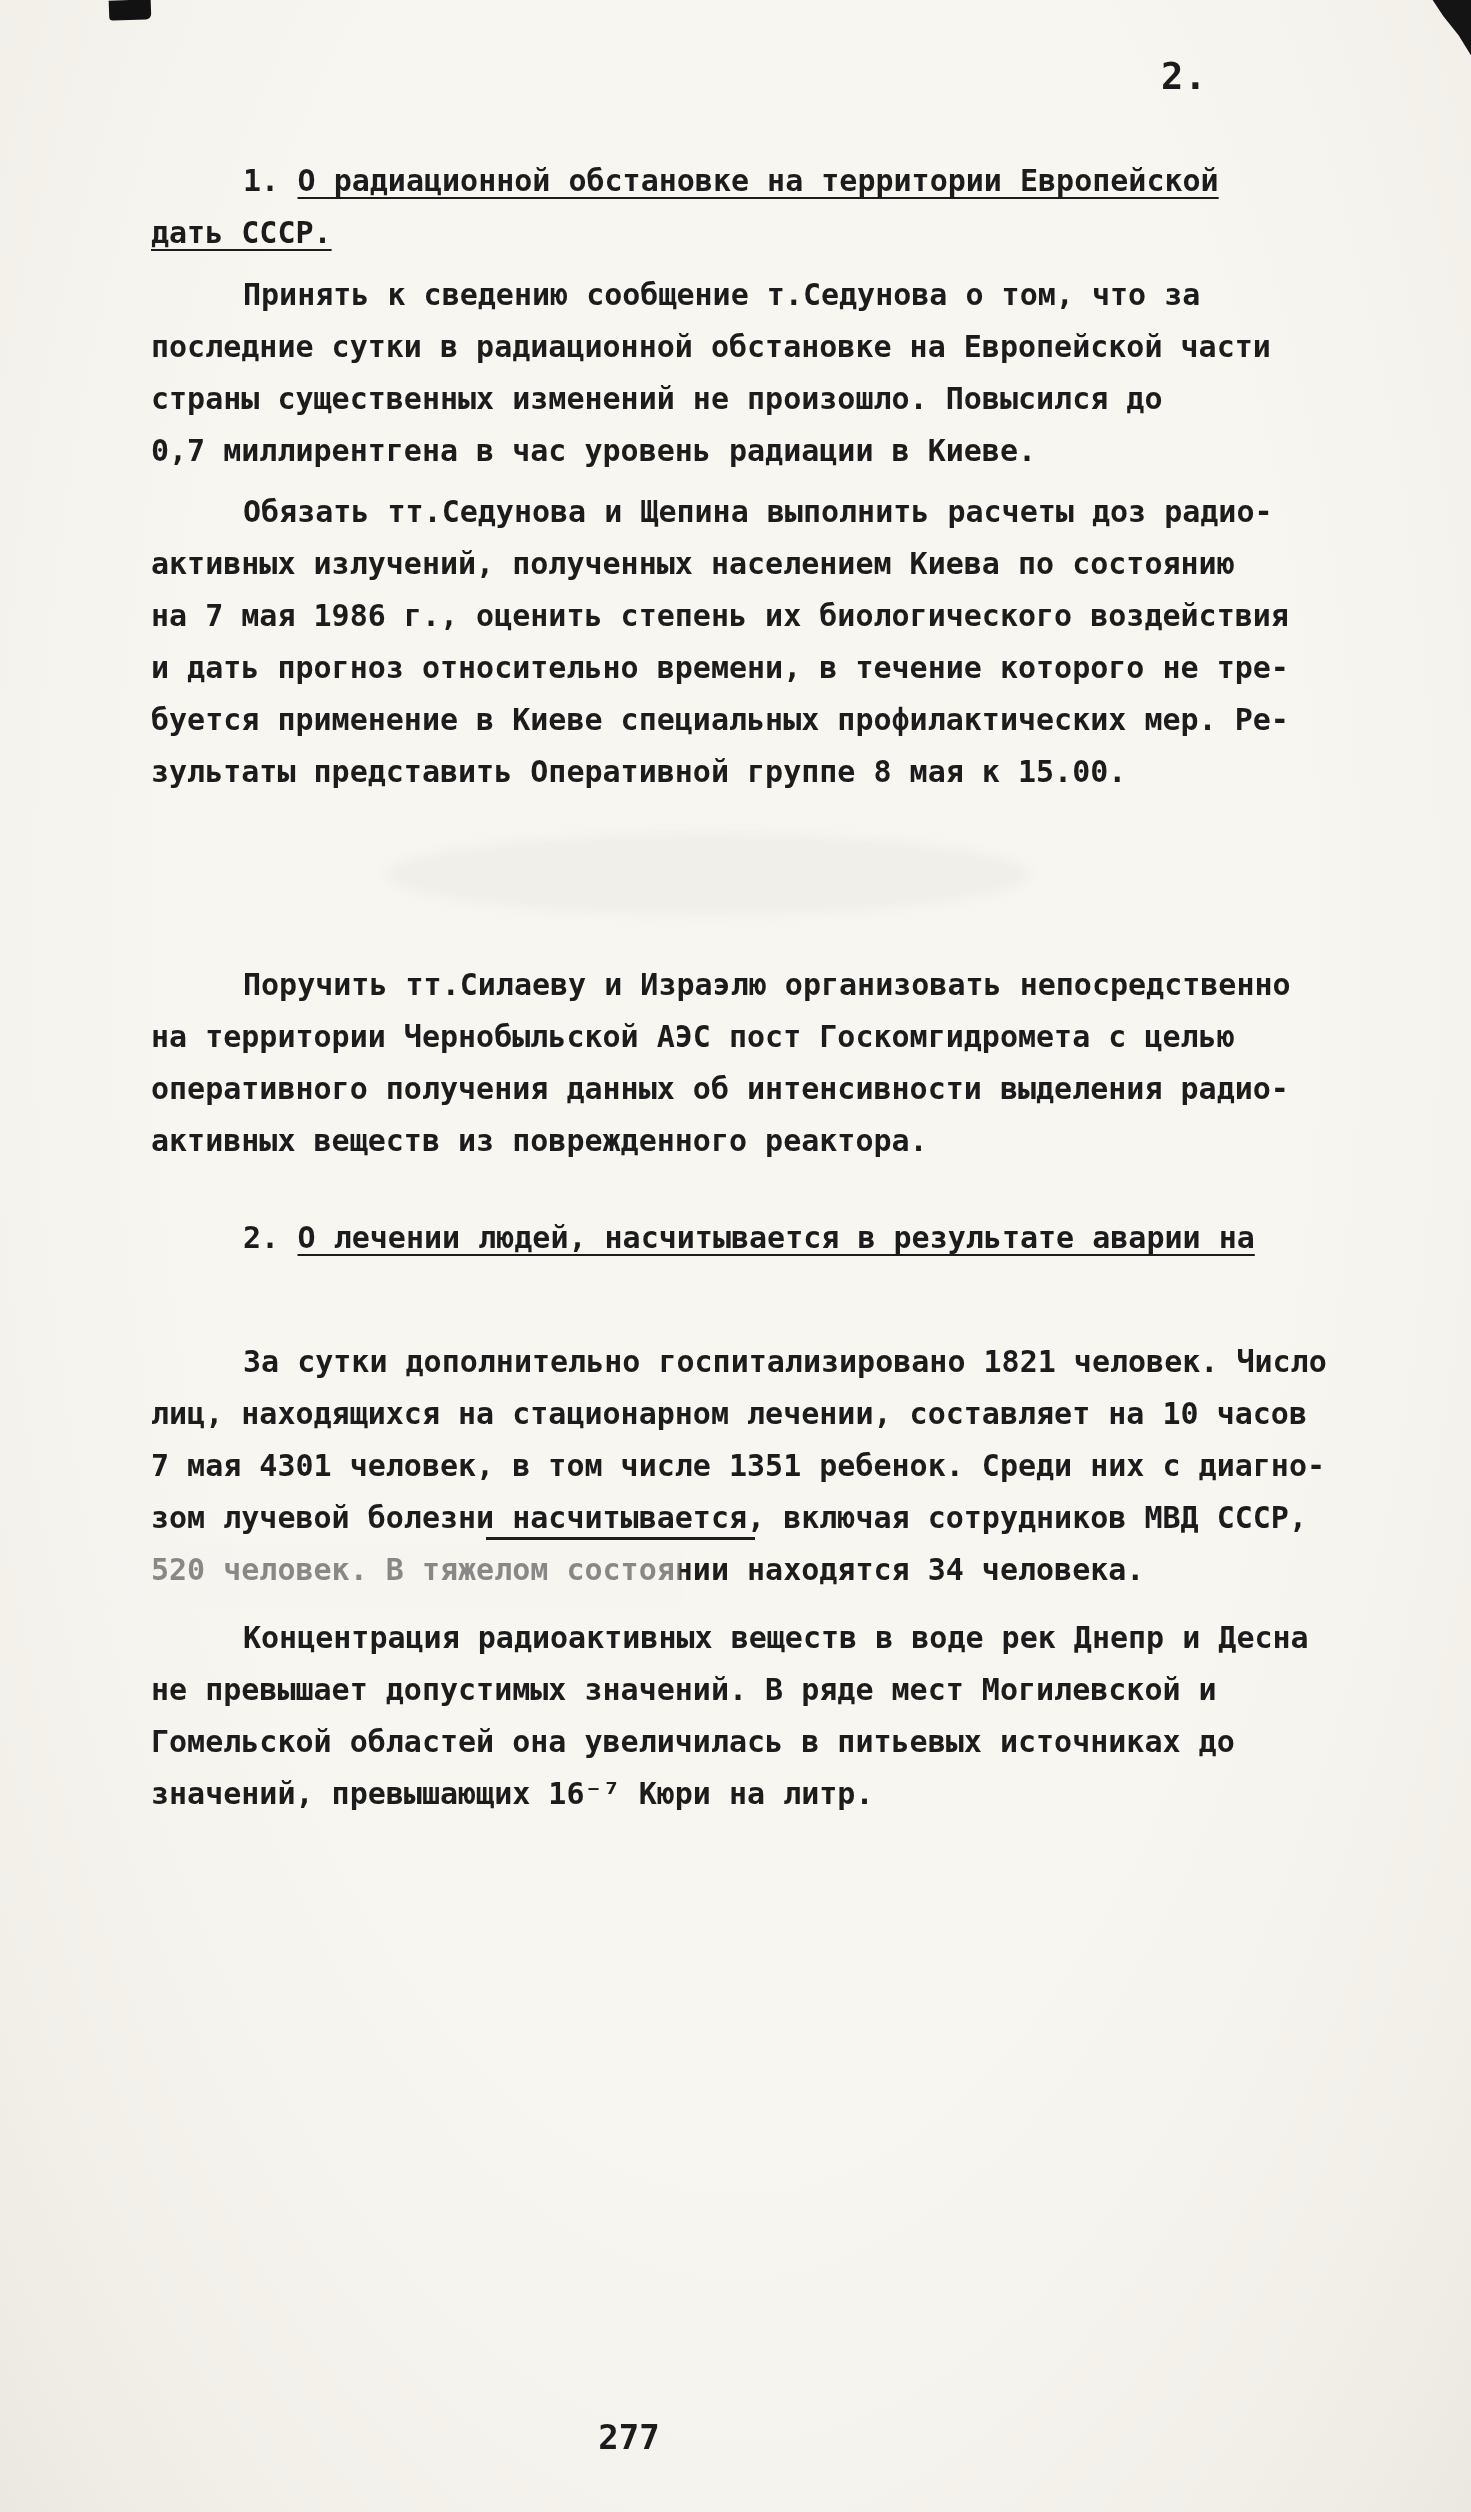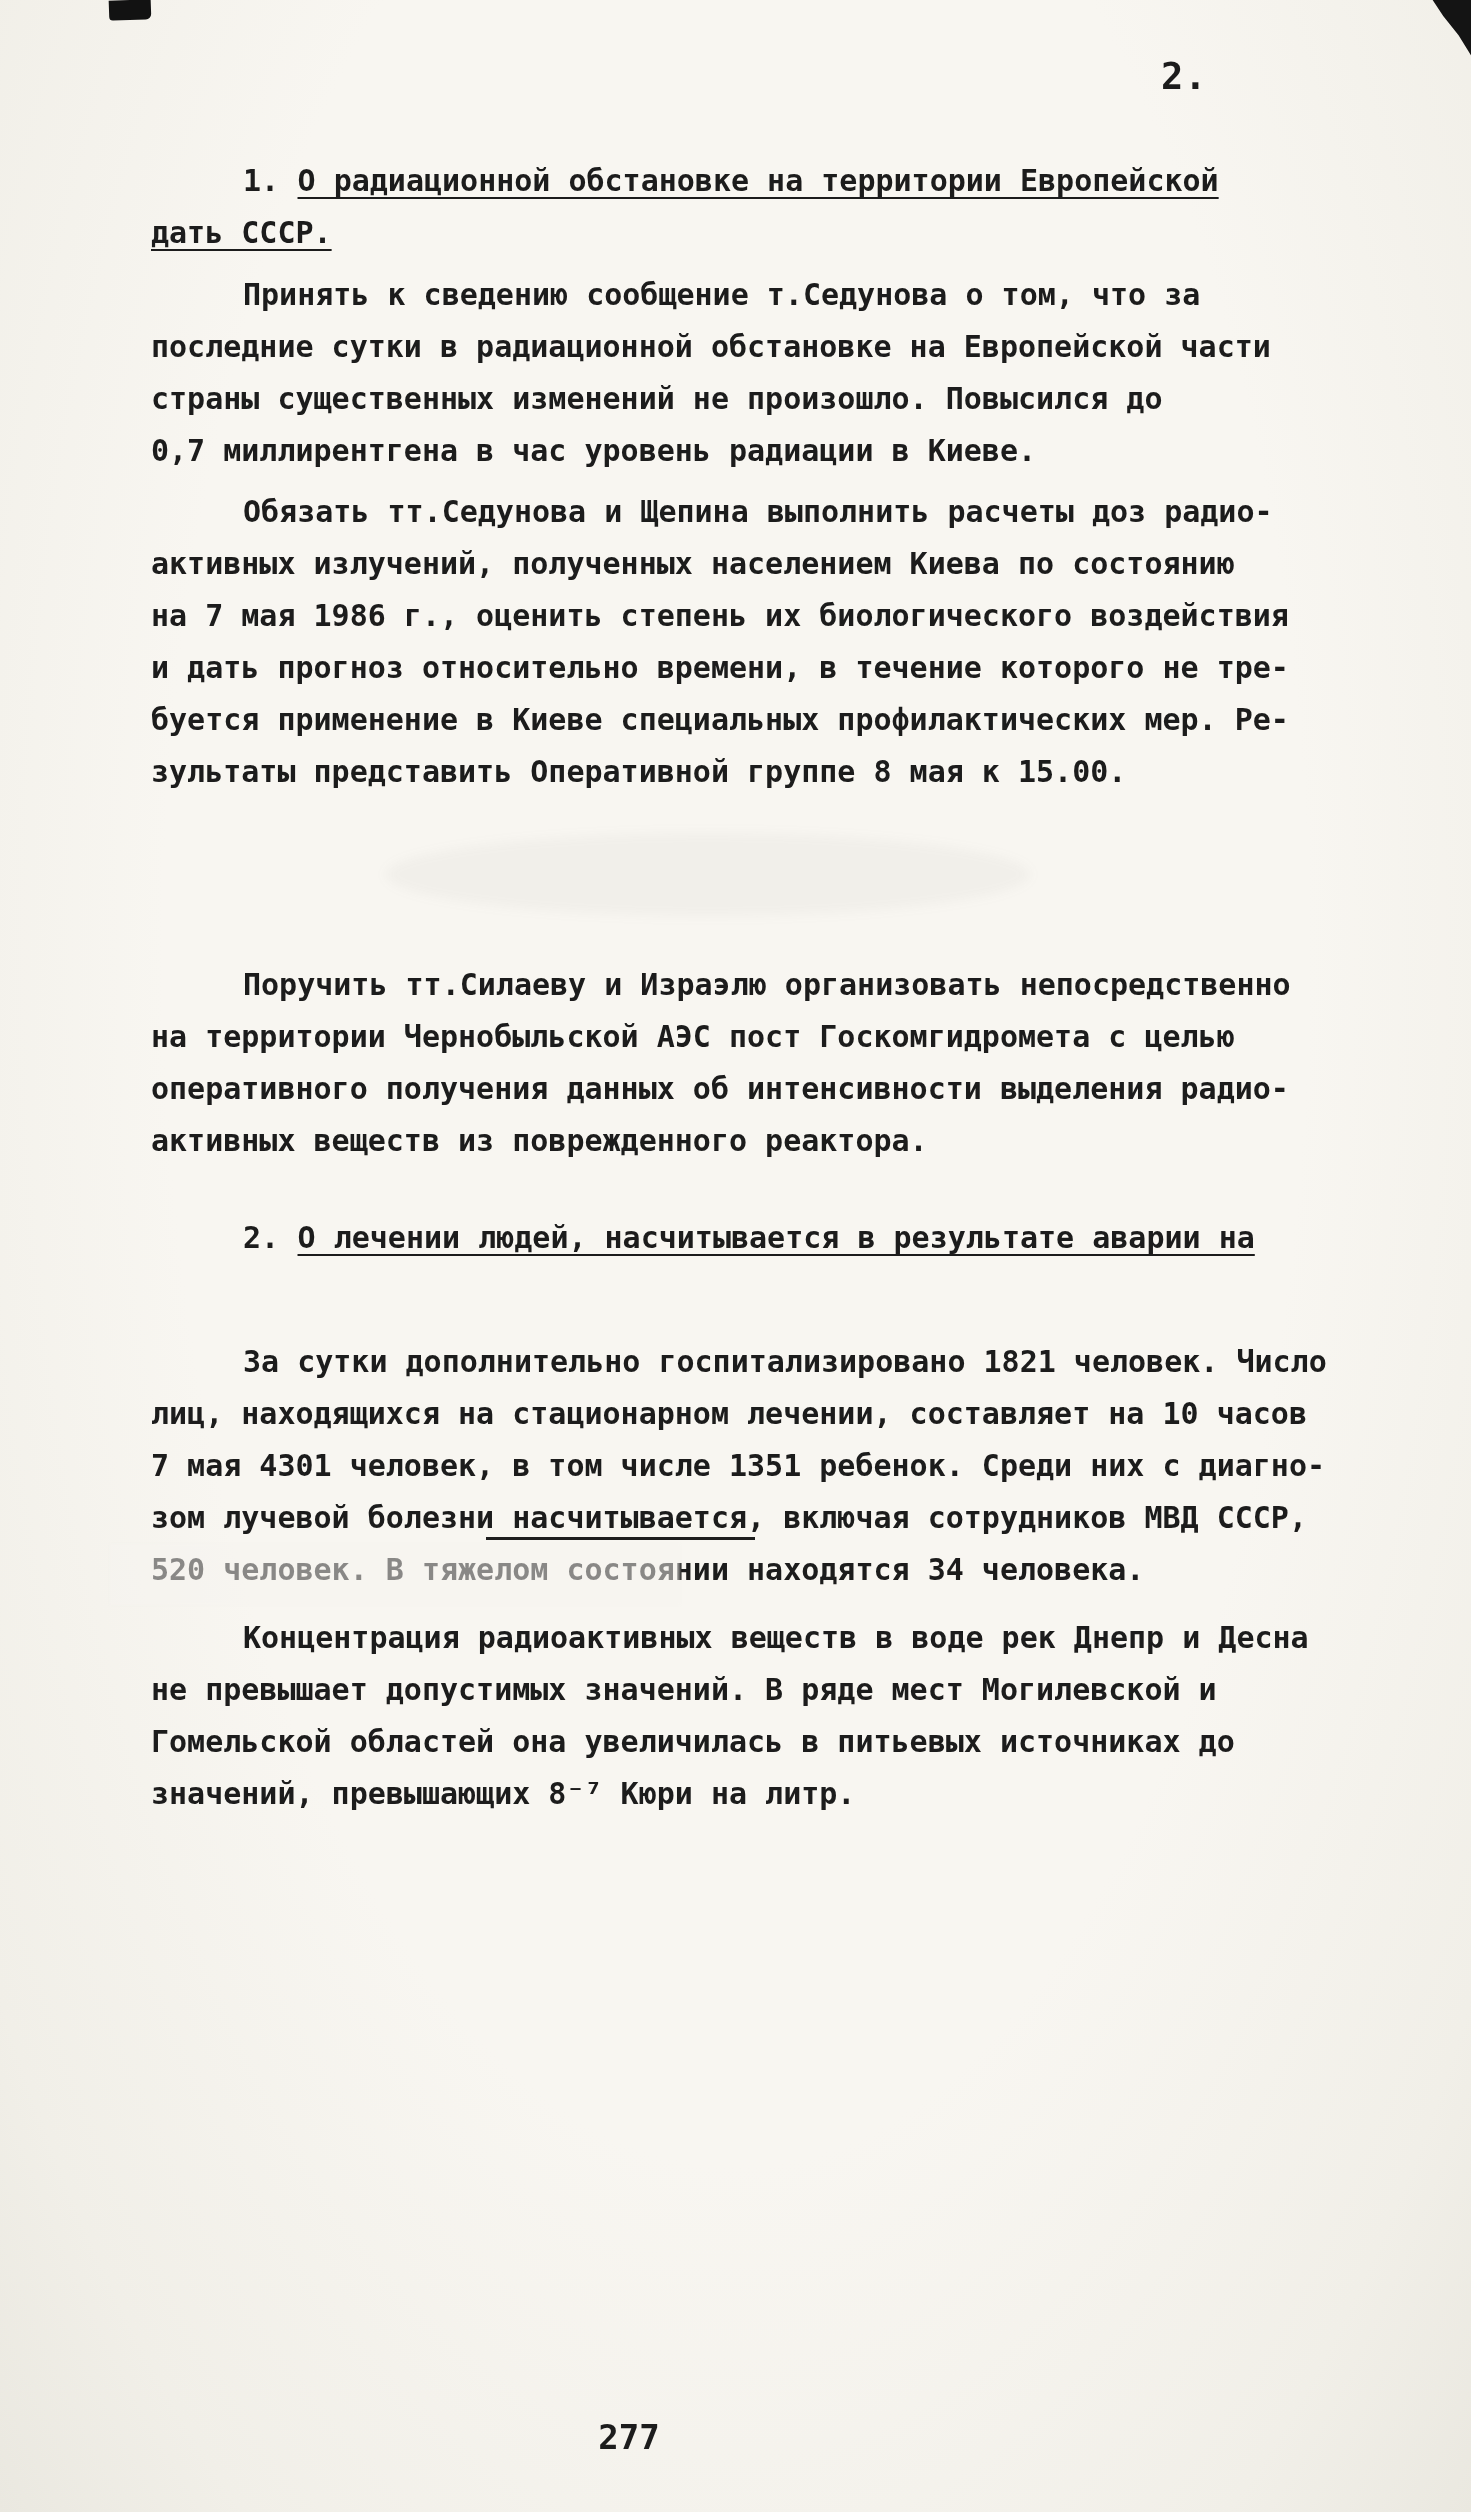--- a/index.html
+++ b/index.html
@@ -138,18 +138,18 @@
 
   <div class="para" style="top:1336px">За сутки дополнительно госпитализировано 1821 человек. Число
 лиц, находящихся на стационарном лечении, составляет на 10 часов
 7 мая 4301 человек, в том числе 1351 ребенок. Среди них с диагно-
 зом лучевой болезни насчитывается, включая сотрудников МВД СССР,
 520 человек. В тяжелом состоянии находятся 34 человека.</div>
   <div class="inline-underline-annotation"></div>
   <div class="para" style="top:1612px">Концентрация радиоактивных веществ в воде рек Днепр и Десна
 не превышает допустимых значений. В ряде мест Могилевской и
 Гомельской областей она увеличилась в питьевых источниках до
-значений, превышающих 8⁻⁷ Кюри на литр.</div>
+значений, превышающих 16⁻⁷ Кюри на литр.</div>
 
   <div class="page-num-bottom">277</div>
 
 </div>
 
 
 </body></html>

